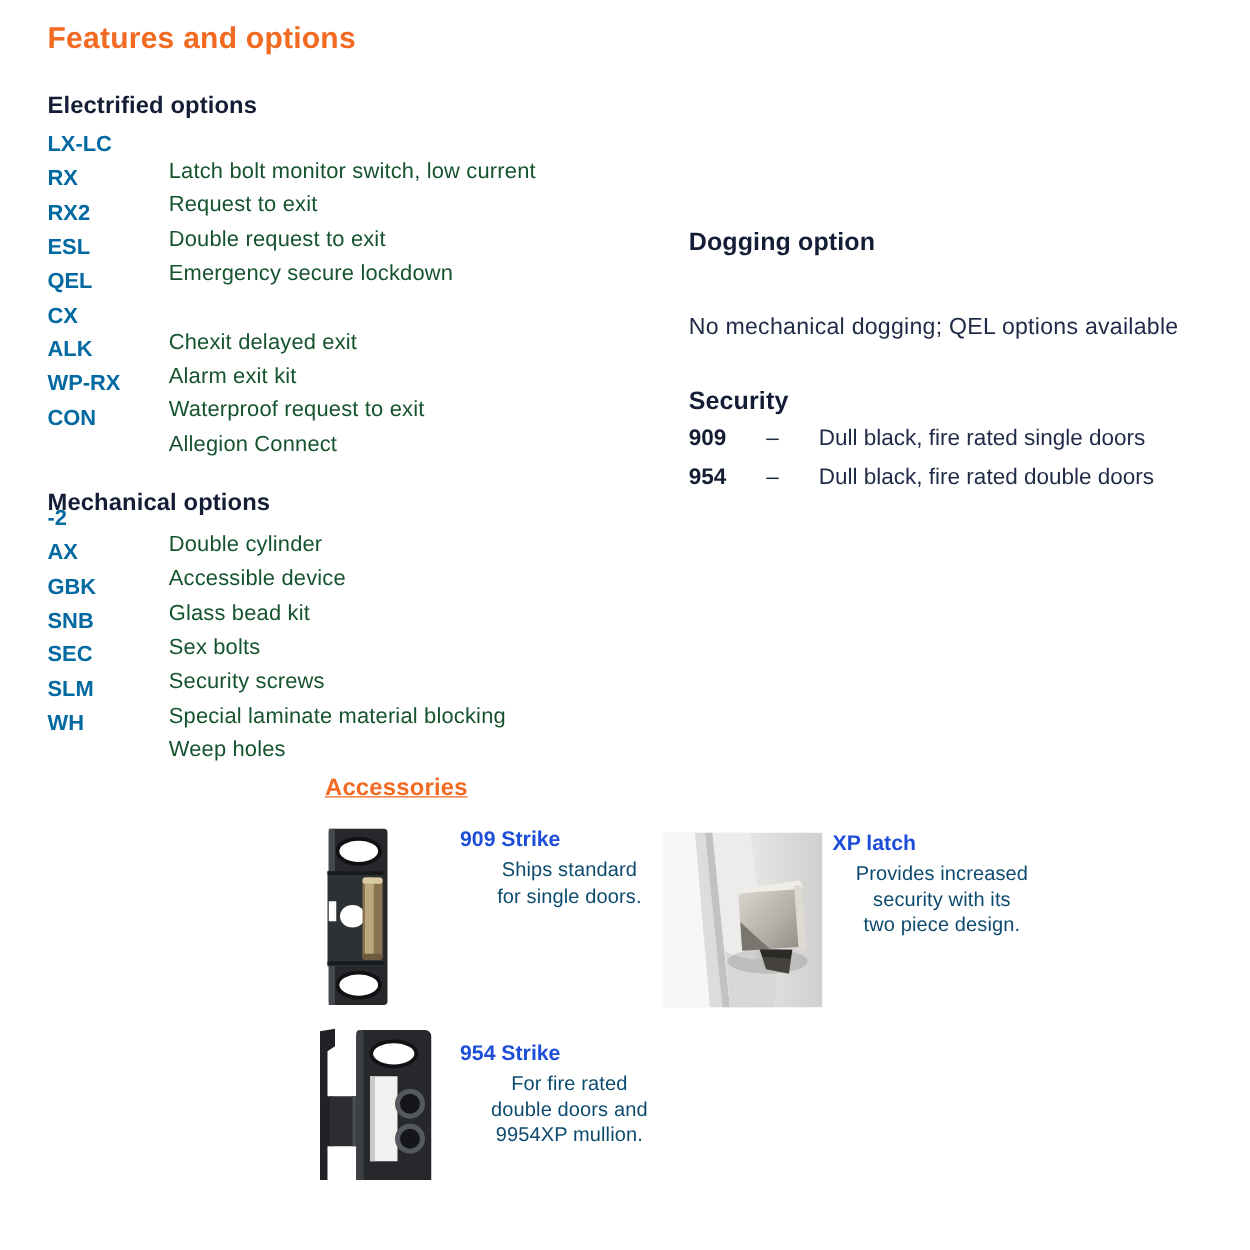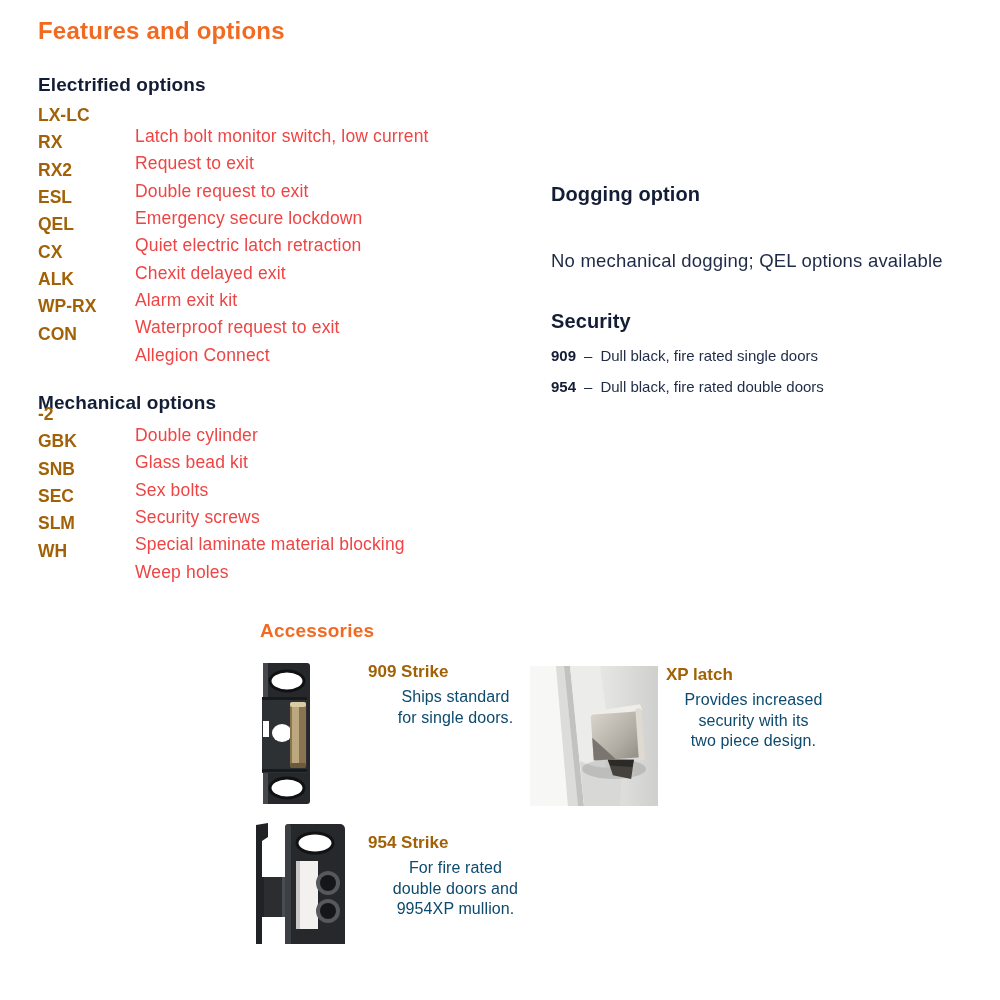--- a/index.html
+++ b/index.html
@@ -11,35 +11,35 @@
   .abs { position:absolute; }
   .orange-h { color:#f26a21; font-weight:700; }
   .title { left:38px; top:17px; font-size:24px; letter-spacing:0.2px; }
   .sec-h { font-size:19px; font-weight:700; color:#141d36; letter-spacing:0.1px; }
   .h-elec { left:38px; top:74px; }
   .h-mech { left:38px; top:392px; }
   .opt-list { left:38px; width:500px; }
   .list-elec { top:102px; }
   .list-mech { top:401px; }
   .opt-row { display:flex; height:27.3px; align-items:center; font-size:17.5px; }
-  .opt-code { width:97px; font-weight:700; color:#a16207; flex:0 0 97px; }
-  .opt-desc { color:#ef4444; letter-spacing:0.15px; white-space:nowrap;margin-top:42px; }
+  .opt-code { width:97px; font-weight:700; color:#0369a1; flex:0 0 97px; }
+  .opt-desc { color:#14532d; letter-spacing:0.15px; white-space:nowrap;margin-top:42px; }
   .h-dog { left:551px; top:183px; font-size:20px; }
   .dog-body { left:551px; top:214px; font-size:18.5px; line-height:30px; letter-spacing:0.2px;margin-top:32px; }
   .h-strikes { left:551px; top:310px; font-size:20px; }
   .strikes-list { left:551px; top:340px; }
-  .strike-row { display:flex; height:31px; align-items:center; font-size:15px; white-space:nowrap; }
+  .strike-row { display:flex; height:31px; align-items:flex-start; font-size:18px; white-space:nowrap;gap:24px; }
   .strike-code { font-weight:700; color:#131c33; }
   .strike-sep { margin:0 8px; color:#1f2a47; }
-  .h-acc { left:260px; top:620px; font-size:19px; letter-spacing:0.2px; }
+  .h-acc { left:260px; top:620px; font-size:19px; letter-spacing:0.2px;text-decoration:underline; }
   .caption { width:175px; }
   .cap-909 { left:368px; top:662px; }
   .cap-xp  { left:666px; top:665px; }
   .cap-954 { left:368px; top:833px; }
-  .caption h3 { font-size:17px; font-weight:700; color:#a16207; margin:0 0 5px 0; }
+  .caption h3 { font-size:17px; font-weight:700; color:#1d4ed8; margin:0 0 5px 0; }
   .caption .cap-line { display:block; font-size:16px; line-height:20.5px; color:#0c4a6e; letter-spacing:0.1px;text-align:center; }
   .photo { display:block; }
   .ph-909 { left:254px; top:661px; }
   .ph-xp  { left:530px; top:666px; }
   .ph-954 { left:246px; top:819px; }
 </style>
 </head>
 <body>
 
 <div class="page">
@@ -59,21 +59,20 @@
     <div class="opt-row">
         <span class="opt-code">RX2</span>
         <span class="opt-desc">Double request to exit</span>
       </div>
     <div class="opt-row">
         <span class="opt-code">ESL</span>
         <span class="opt-desc">Emergency secure lockdown</span>
       </div>
     <div class="opt-row">
         <span class="opt-code">QEL</span>
-        <span class="opt-desc">Quiet electric latch retraction</span>
       </div>
     <div class="opt-row">
         <span class="opt-code">CX</span>
         <span class="opt-desc">Chexit delayed exit</span>
       </div>
     <div class="opt-row">
         <span class="opt-code">ALK</span>
         <span class="opt-desc">Alarm exit kit</span>
       </div>
     <div class="opt-row">
@@ -84,20 +83,24 @@
         <span class="opt-code">CON</span>
         <span class="opt-desc">Allegion Connect</span>
       </div>
   </div>
 
   <div class="abs sec-h h-mech">Mechanical options</div>
   <div class="abs opt-list list-mech">
     <div class="opt-row">
         <span class="opt-code">-2</span>
         <span class="opt-desc">Double cylinder</span>
+      </div>
+    <div class="opt-row">
+        <span class="opt-code">AX</span>
+        <span class="opt-desc">Accessible device</span>
       </div>
     <div class="opt-row">
         <span class="opt-code">GBK</span>
         <span class="opt-desc">Glass bead kit</span>
       </div>
     <div class="opt-row">
         <span class="opt-code">SNB</span>
         <span class="opt-desc">Sex bolts</span>
       </div>
     <div class="opt-row">

